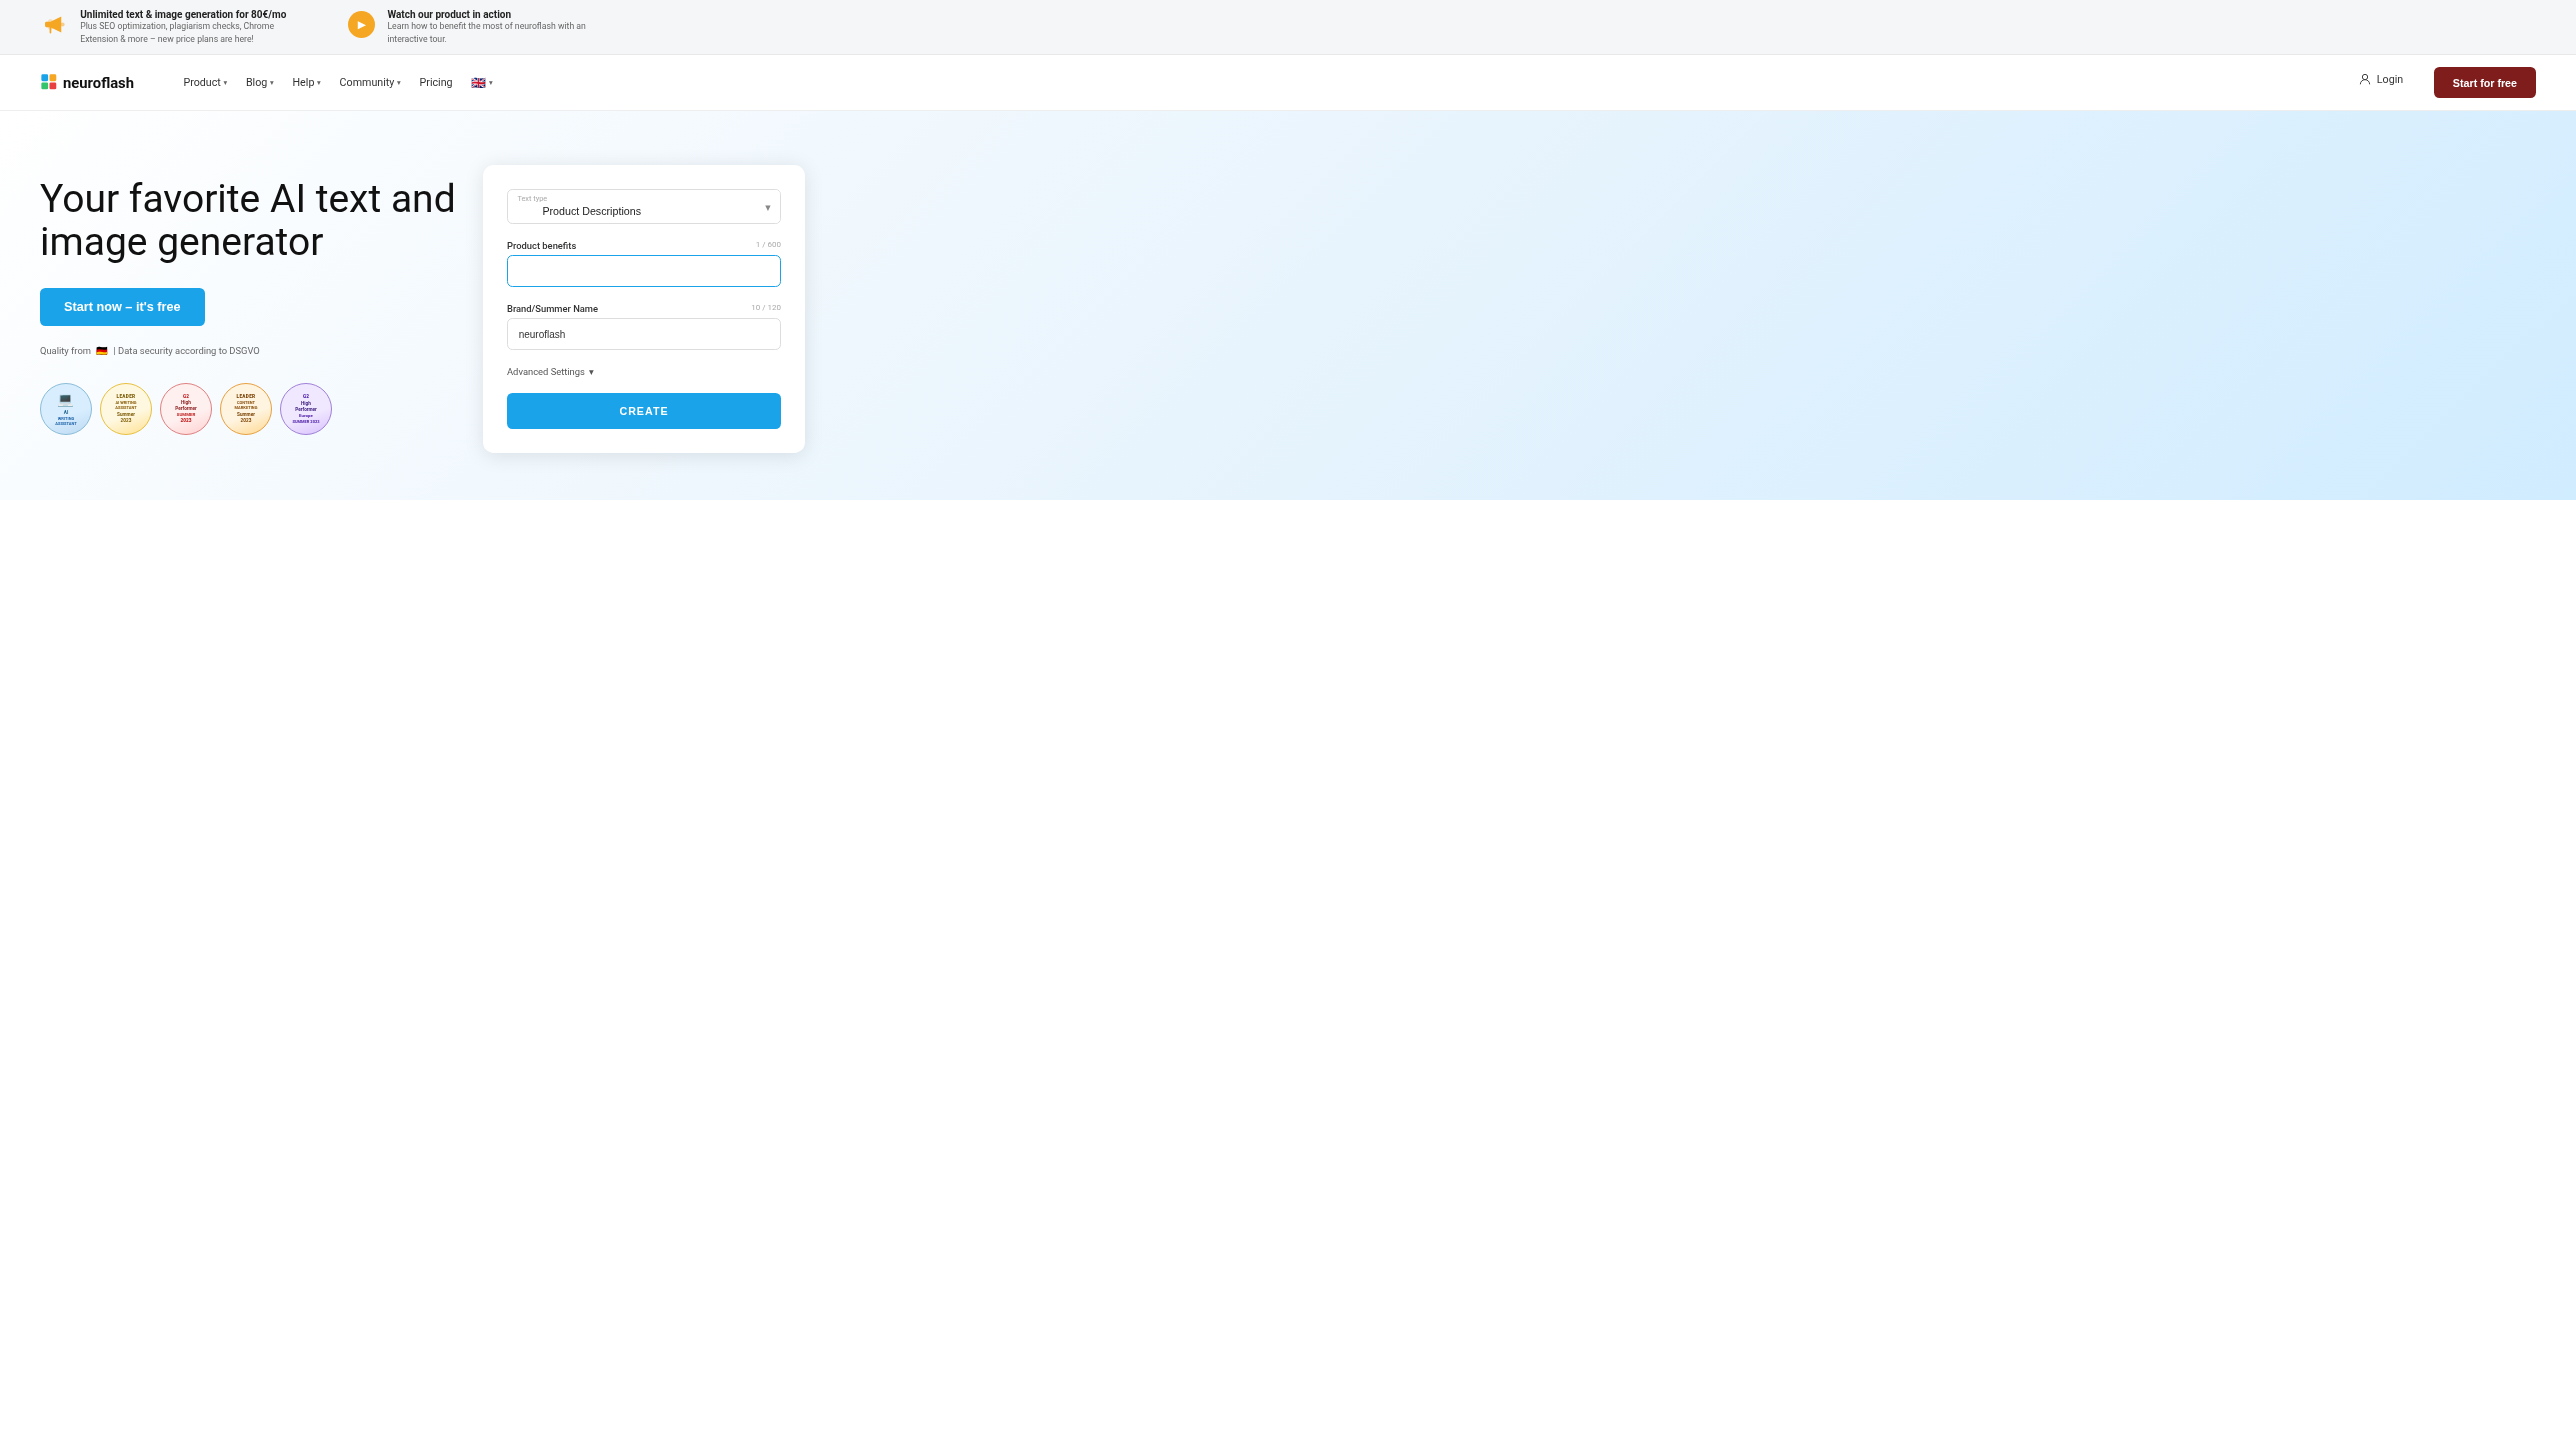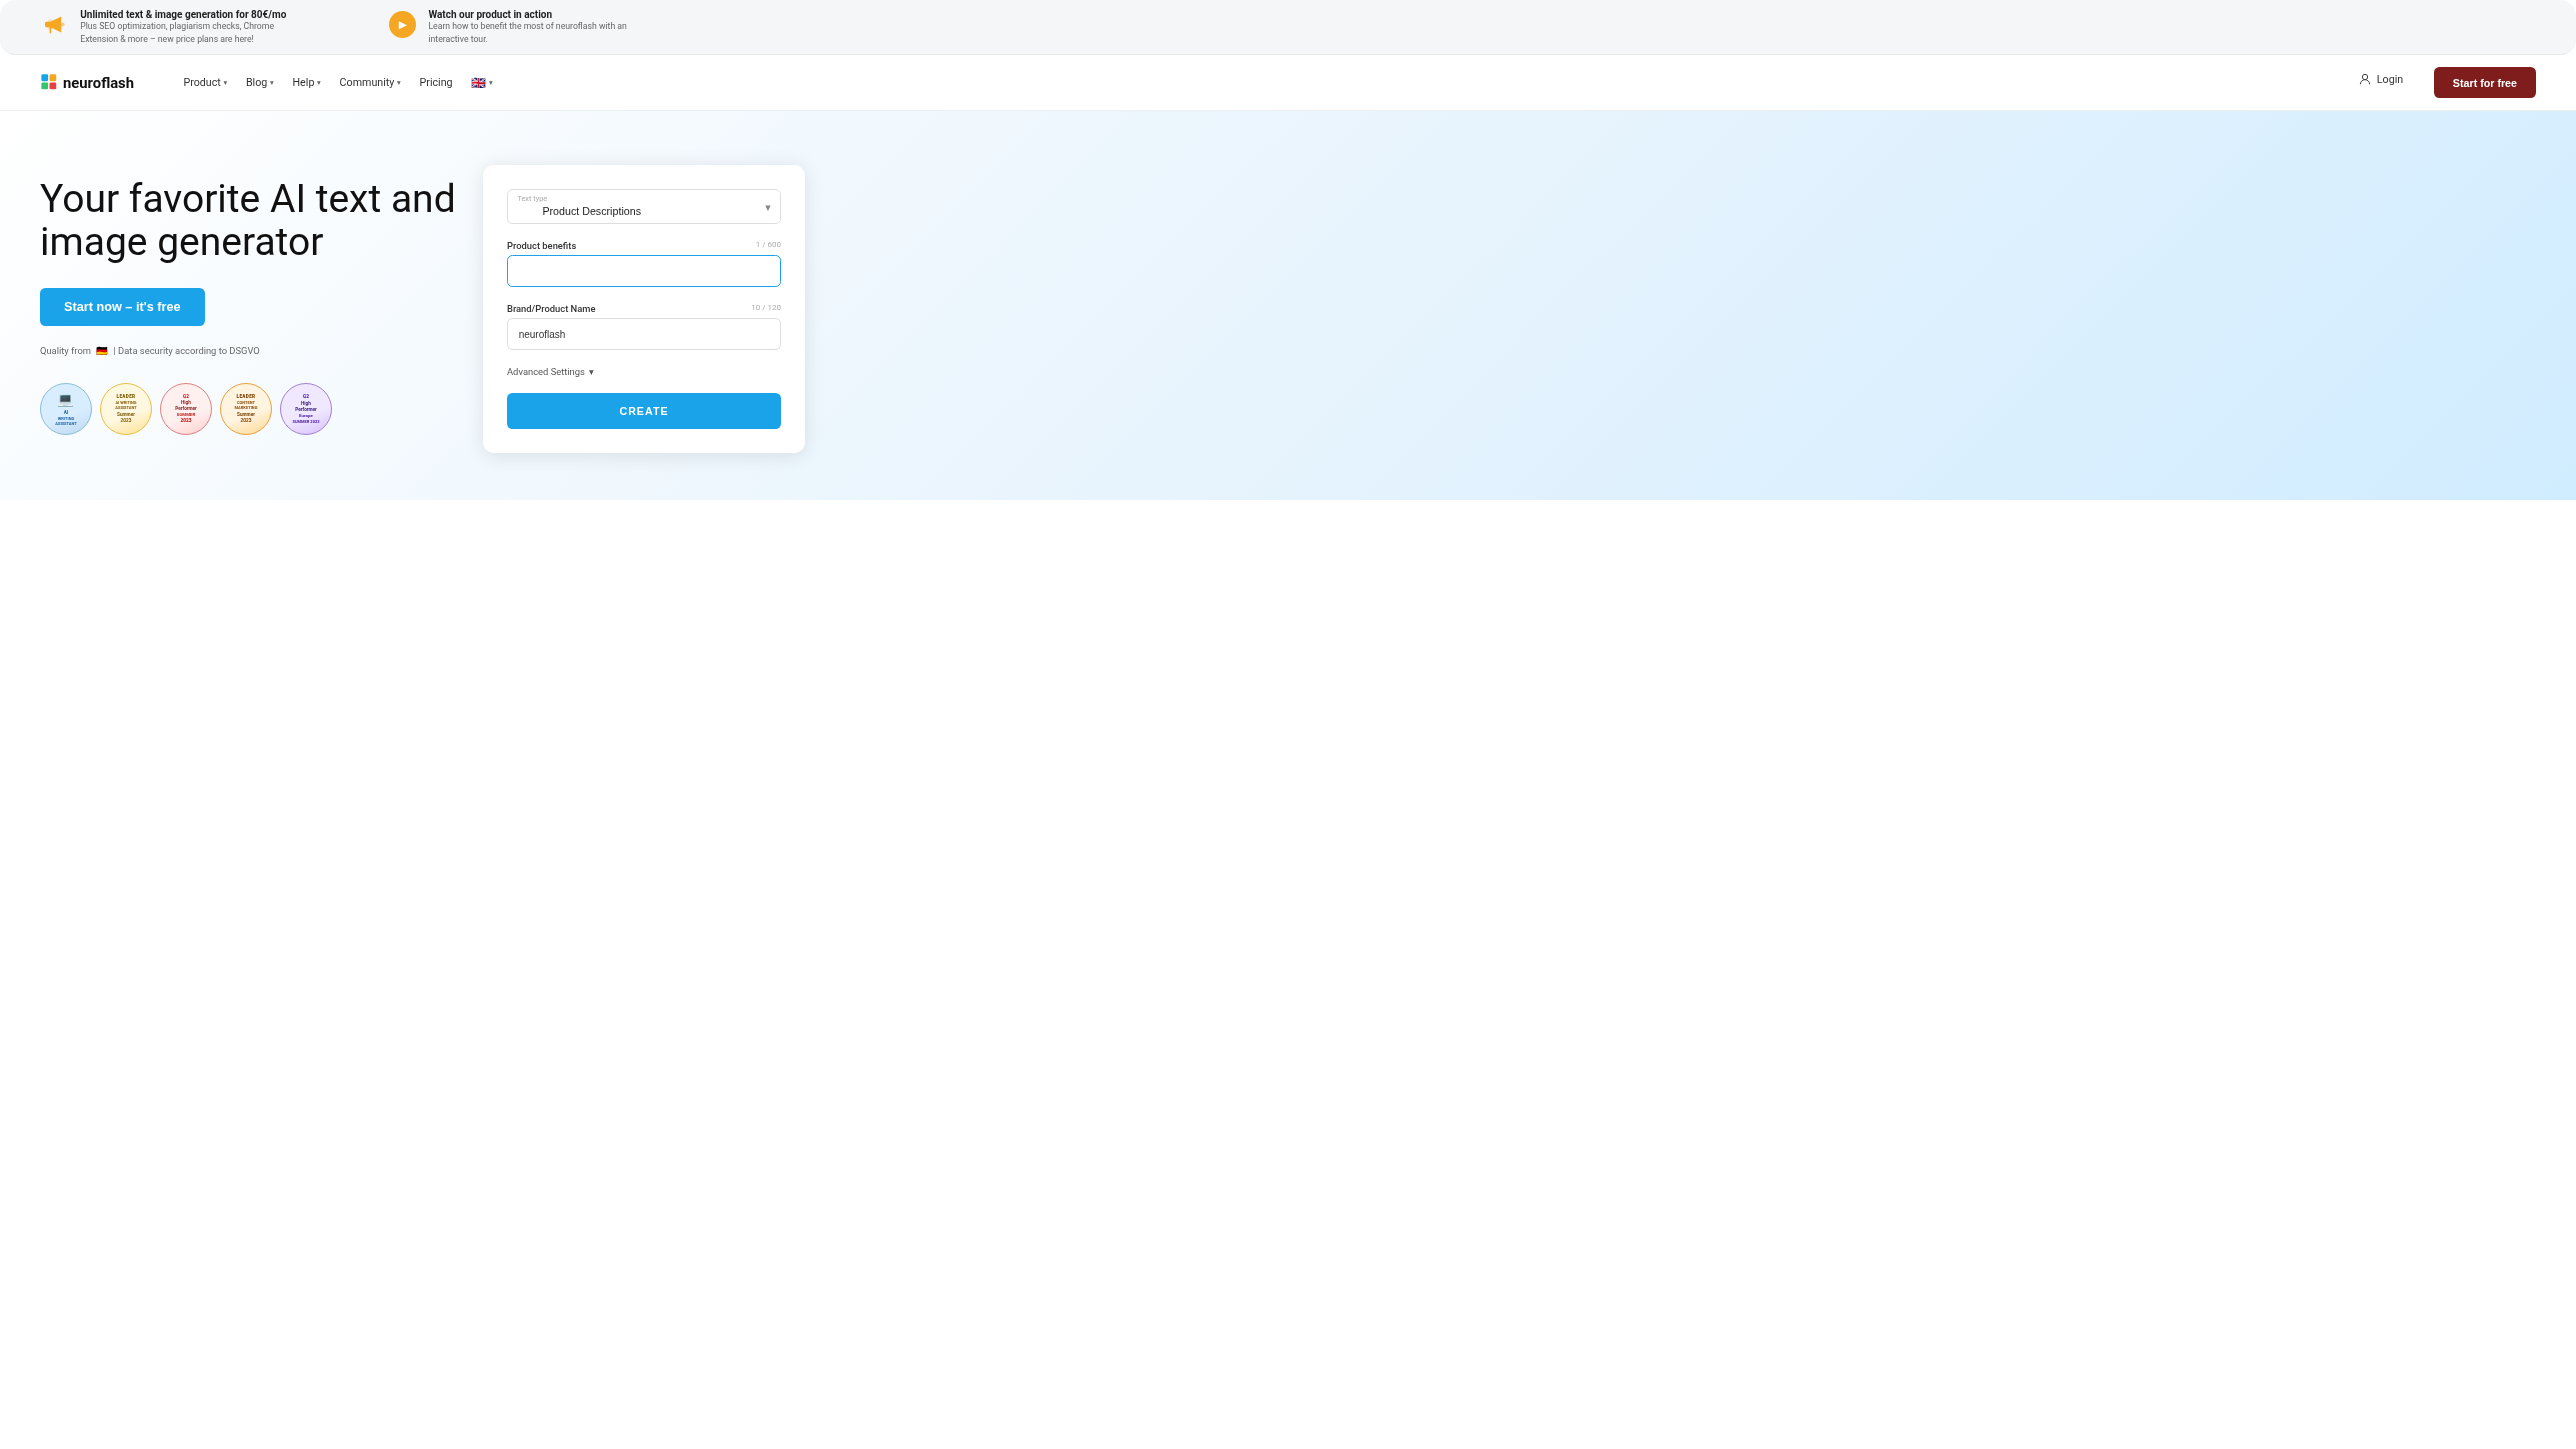--- a/index.html
+++ b/index.html
@@ -5,22 +5,21 @@
     * { box-sizing: border-box; margin: 0; padding: 0; }
     body { font-family: -apple-system, BlinkMacSystemFont, 'Segoe UI', Roboto, sans-serif; background: #fff; color: #333; }
 
     
     .top-banner {
       background: #f5f6f8;
       border-bottom: 0.7px solid #e8e8e8;
       padding: 9.4px 40px;
       display: flex;
       align-items: center;
-      gap: 80px;
-      border-radius: 16px;
+      gap: 39px;
     }
     .banner-item {
       display: flex;
       align-items: flex-start;
       gap: 10.7px;
     }
     .banner-icon {
       width: 29.5px;
       height: 29.5px;
       flex-shrink: 0;
@@ -462,21 +461,21 @@
         <div class="field-row">
           <span class="field-title">Product benefits</span>
           <span class="field-count">1 / 600</span>
         </div>
         <input type="text" class="form-input" value="" style="">
       </div>
 
       
       <div class="form-group">
         <div class="field-row">
-          <span class="field-title">Brand/Product Name</span>
+          <span class="field-title">Brand/Summer Name</span>
           <span class="field-count">10 / 120</span>
         </div>
         <input type="text" class="form-input-normal" value="neuroflash" style="">
       </div>
 
       
       <div class="advanced-settings">
         <span>Advanced Settings</span>
         <span>▾</span>
       </div>

